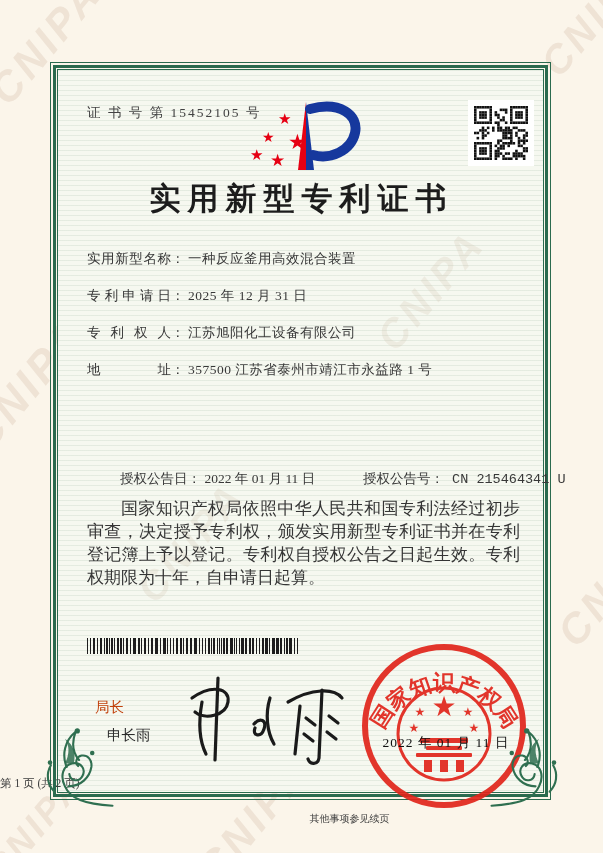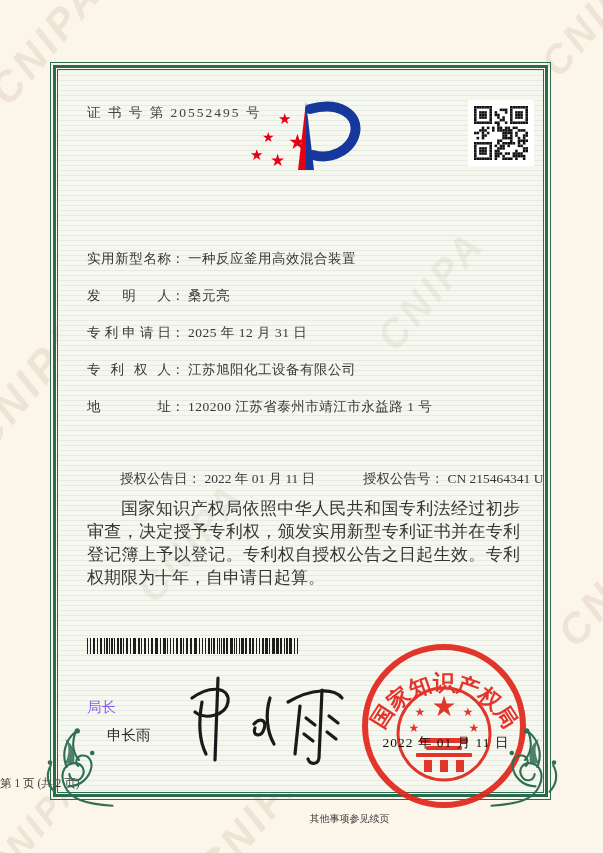--- a/index.html
+++ b/index.html
@@ -36,26 +36,26 @@
   .logo{left:240px;top:100px;width:130px;height:74px;}
   .logo .star{position:absolute;color:#e60013;font-family:"DejaVu Sans",sans-serif;line-height:1;}
   .qr-box{left:468px;top:100px;width:66px;height:66px;background:#fff;display:flex;align-items:center;justify-content:center;}
   .title{left:0;top:178px;width:603px;text-align:center;
     font-size:31px;font-weight:bold;letter-spacing:7px;color:#1c1c1c;}
   .fields{left:87px;top:250px;width:440px;font-size:13.5px;color:#383838;}
   .field-row{height:37px;line-height:18px;white-space:nowrap;}
   .flabel{display:inline-block;width:84px;text-align:justify;text-align-last:justify;}
   .fvalue{letter-spacing:0.5px;}
   .grant-row{left:87px;top:470px;width:460px;font-size:13.5px;white-space:nowrap;color:#383838;margin-left:33px;}
-  .grant-col2{position:absolute;left:243px;top:0;}
+  .grant-col2{position:absolute;left:243px;top:0;font-family:Liberation Mono, monospace;}
   .paras{left:87px;top:497px;width:433px;font-size:17px;line-height:23px;
     text-align:justify;color:#353535;}
   .paras p{margin:0;text-indent:2em;}
   .barcode{left:87px;top:638px;width:215px;height:16px;}
-  .signer-title{left:87px;top:698px;font-size:14.5px;color:#8b5cf6;text-align:right;}
+  .signer-title{left:95px;top:698px;font-size:14.5px;color:#c2410c;text-align:right;}
   .signer-name{left:87px;top:726px;font-size:14.5px;color:#2c2c2c;margin-left:20px;}
   .signature{left:172px;top:672px;width:178px;height:98px;}
   .seal{left:360px;top:642px;width:168px;height:168px;z-index:3;opacity:0.92;}
   .seal-date{left:362px;top:734px;width:168px;text-align:center;font-size:13.5px;color:#111;z-index:4;letter-spacing:1px;}
   .page-no{left:0;top:776px;width:603px;text-align:left;font-size:11.5px;color:#3d3d3d;z-index:3;}
   .footnote{left:0;top:812px;width:603px;text-align:center;font-size:10px;color:#3d3d3d;z-index:3;margin-left:48px;}
 </style>
 </head>
 <body>
 
@@ -101,21 +101,21 @@
   <g fill="#2f6f50">
     <circle cx="56" cy="9" r="3"></circle>
     <circle cx="73" cy="34" r="2.6"></circle>
     <circle cx="25" cy="45" r="2.6"></circle>
     <path d="M42,46 q8,-16 0,-28 q14,10 10,28 z" opacity="0.85"></path>
   </g>
 </svg>
 
 <div class="content">
 
-  <div class="abs cert-no">证 书 号 第 20552495 号</div>
+  <div class="abs cert-no">证 书 号 第 15452105 号</div>
 
   <div class="abs logo">
     <span class="star" style="left:10px;top:48px;font-size:15px;">★</span>
     <span class="star" style="left:22px;top:30px;font-size:14px;">★</span>
     <span class="star" style="left:38px;top:12px;font-size:15px;">★</span>
     <span class="star" style="left:30px;top:52px;font-size:17px;">★</span>
     <span class="star" style="left:48px;top:32px;font-size:21px;">★</span>
     <svg width="130" height="74" viewBox="0 0 130 74">
       <polygon points="66,2 58,70 66,70" fill="#e60013"></polygon>
       <polygon points="66,2 74,70 66,70" fill="#16389d"></polygon>
@@ -340,41 +340,38 @@
           <rect x="11" y="20" width="1" height="1"></rect>
           <rect x="12" y="20" width="1" height="1"></rect>
           <rect x="13" y="20" width="1" height="1"></rect>
           <rect x="14" y="20" width="1" height="1"></rect>
           <rect x="16" y="20" width="1" height="1"></rect>
           <rect x="19" y="20" width="1" height="1"></rect>
         </g>
       </svg>
   </div>
 
+  <div class="abs title">实用新型专利证书</div>
 
   <div class="abs fields">
     <div class="field-row">
       <span class="flabel">实用新型名称</span><span>：</span>
       <span class="fvalue">一种反应釜用高效混合装置</span>
-    </div>
-    <div class="field-row">
-      <span class="flabel">发明人</span><span>：</span>
-      <span class="fvalue">桑元亮</span>
     </div>
     <div class="field-row">
       <span class="flabel">专利申请日</span><span>：</span>
       <span class="fvalue">2025 年 12 月 31 日</span>
     </div>
     <div class="field-row">
       <span class="flabel">专利权人</span><span>：</span>
       <span class="fvalue">江苏旭阳化工设备有限公司</span>
     </div>
     <div class="field-row">
       <span class="flabel">地址</span><span>：</span>
-      <span class="fvalue">120200 江苏省泰州市靖江市永益路 1 号</span>
+      <span class="fvalue">357500 江苏省泰州市靖江市永益路 1 号</span>
     </div>
   </div>
 
   <div class="abs grant-row">
     <span>授权公告日</span><span>：</span>
     <span>2022 年 01 月 11 日</span>
     <span class="grant-col2">
       <span>授权公告号</span><span>：</span>
       <span>CN 215464341 U</span>
     </span>

